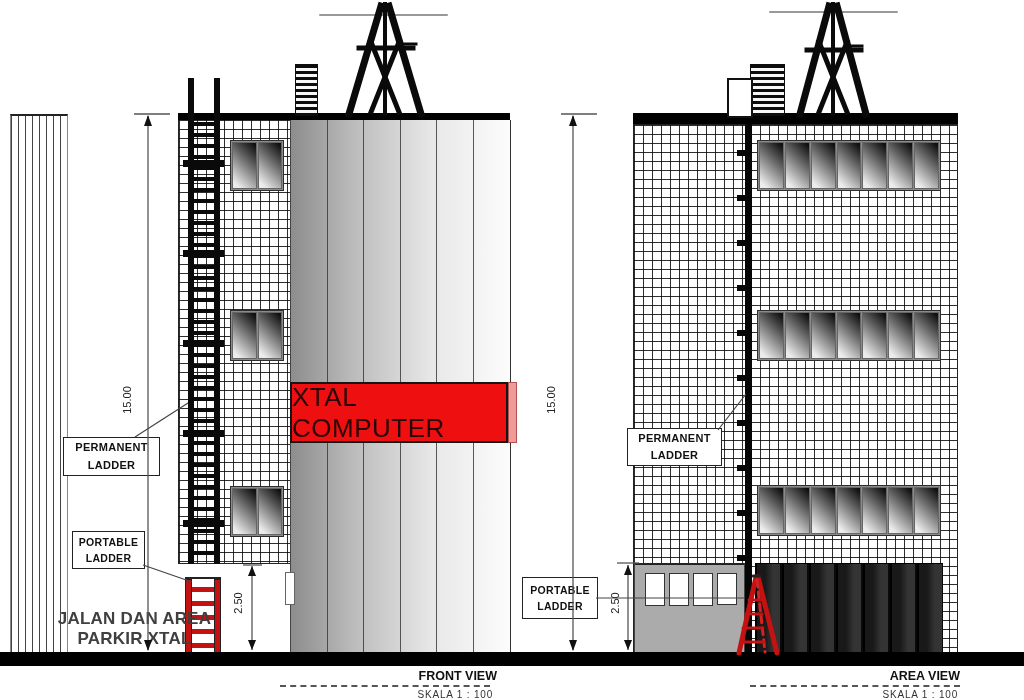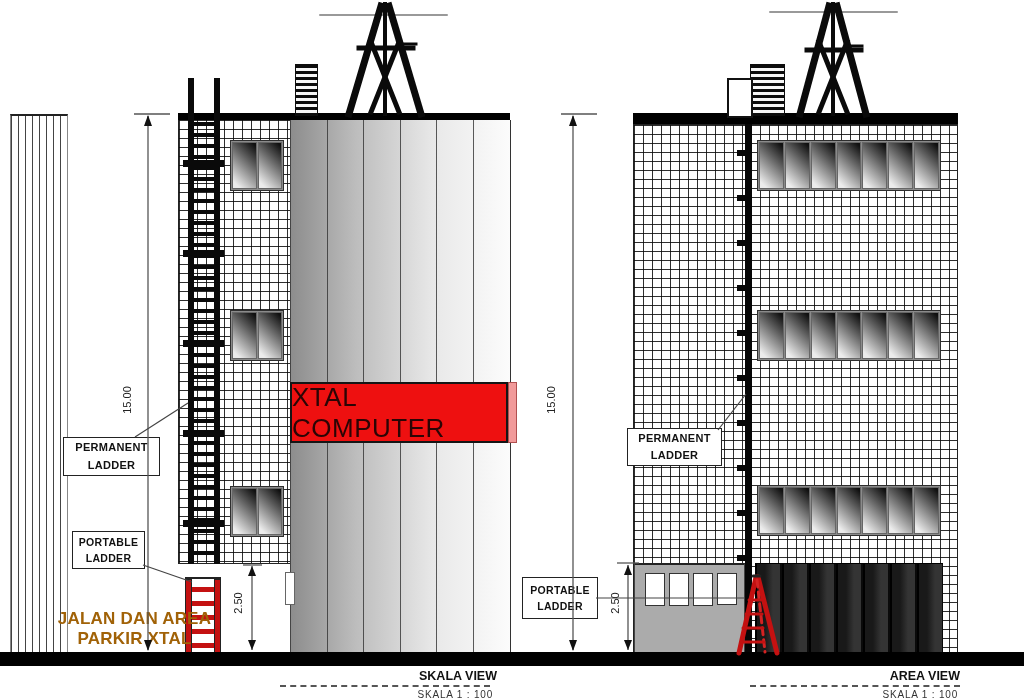--- a/index.html
+++ b/index.html
@@ -30,21 +30,21 @@
   .brackets{position:absolute;background-image:repeating-linear-gradient(to bottom,#0a0a0a 0 7px,transparent 7px 90px);}
   .redrail{position:absolute;top:0;bottom:0;width:7px;background:var(--ladder_red,#c41111);border:1px solid #222;box-sizing:border-box;}
   .redrungs{position:absolute;background-image:repeating-linear-gradient(to bottom,var(--ladder_red,#c41111) 0 5px,transparent 5px 14px);}
   
   .label-box{background:#fff;border:1px solid #222;display:flex;flex-direction:column;align-items:center;
     justify-content:center;font-weight:bold;font-size:11px;line-height:1.55;letter-spacing:.3px;z-index:5;}
   .banner{background:var(--banner_red,#ee1010);border:2px solid #151515;display:flex;align-items:center;
     justify-content:center;font-size:26px;letter-spacing:.5px;color:#2b0505;z-index:4;box-sizing:border-box;}
   .banner-side{background:#f19a9a;border:1px solid #b05050;box-sizing:border-box;}
   .dim-text{width:60px;height:14px;text-align:center;font-size:11px;color:#222;transform:rotate(-90deg);}
-  .area-label{font-weight:bold;font-size:17px;line-height:1.2;text-align:center;color:#a16207;letter-spacing:.2px;}
+  .area-label{font-weight:bold;font-size:17px;line-height:1.2;text-align:center;color:#404040;letter-spacing:.2px;}
   .annex{background:var(--annex_gray,#ababab);border:1px solid #444;border-top:2px solid #222;box-sizing:border-box;}
   .annex-win{background:#fff;border:1px solid #333;}
   .storefront{background-color:var(--storefront_black,#141414);
     background-image:repeating-linear-gradient(to right,#000 0 2px,#191919 2px 10px,#343434 18px 25px,#0a0a0a 25px 27px);
     border-top:1px solid #000;}
   .ground{background:#000;}
   .ftr-title{font-weight:bold;font-size:12.5px;text-align:right;color:#111;}
   .ftr-dash{border-top:2px dashed #555;height:0;}
   .ftr-scale{font-size:10px;text-align:right;color:#333;letter-spacing:.8px;}
   svg{display:block;}
@@ -168,21 +168,21 @@
   <div class="abs label-box" style="left:522px;top:577px;width:74px;height:40px;font-size:10.5px;">
     <span>PORTABLE</span>
     <span>LADDER</span>
   </div>
 
   <div class="abs dim-text" style="left:522px;top:393px;">15.00</div>
   <div class="abs dim-text" style="left:586px;top:596px;">2.50</div>
 
   <div class="abs ground" style="left:0;top:652px;width:1024px;height:14px;"></div>
 
-  <div class="abs ftr-title" style="left:280px;top:669px;width:217px;">SKALA VIEW</div>
+  <div class="abs ftr-title" style="left:280px;top:669px;width:217px;">FRONT VIEW</div>
   <div class="abs ftr-dash" style="left:280px;top:685px;width:210px;"></div>
   <div class="abs ftr-scale" style="left:280px;top:689px;width:213px;">SKALA 1 : 100</div>
 
   <div class="abs ftr-title" style="left:742px;top:669px;width:218px;">AREA VIEW</div>
   <div class="abs ftr-dash" style="left:750px;top:685px;width:210px;"></div>
   <div class="abs ftr-scale" style="left:742px;top:689px;width:216px;">SKALA 1 : 100</div>
 
   <svg class="abs" style="left:0;top:0;pointer-events:none;z-index:6;" width="1024" height="700" viewBox="0 0 1024 700">
 
     <g stroke="#0a0a0a" stroke-linecap="square">

